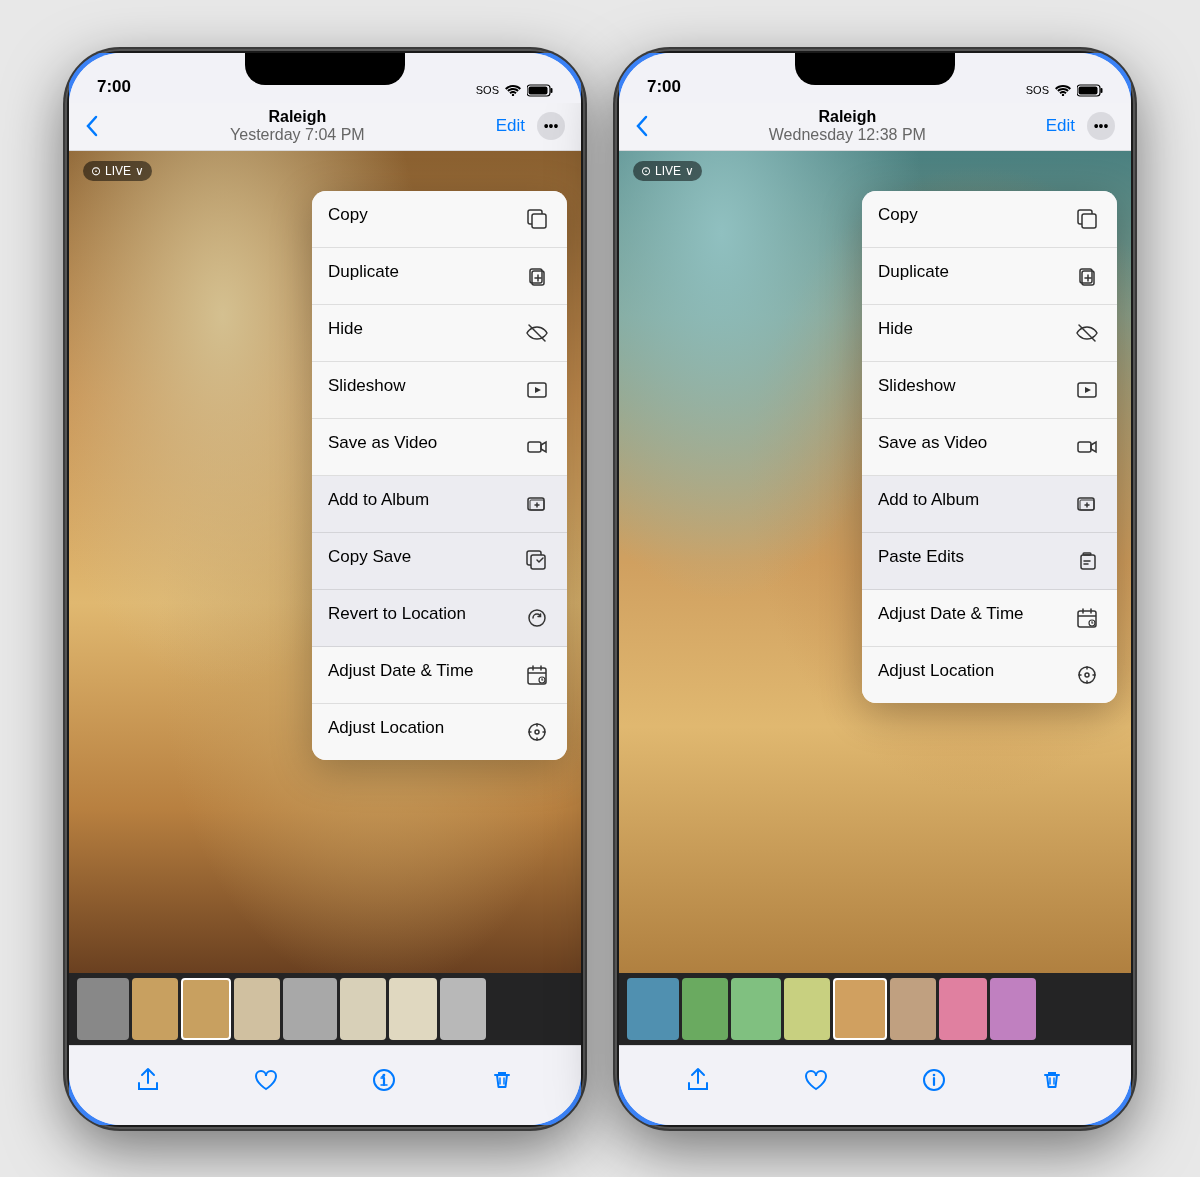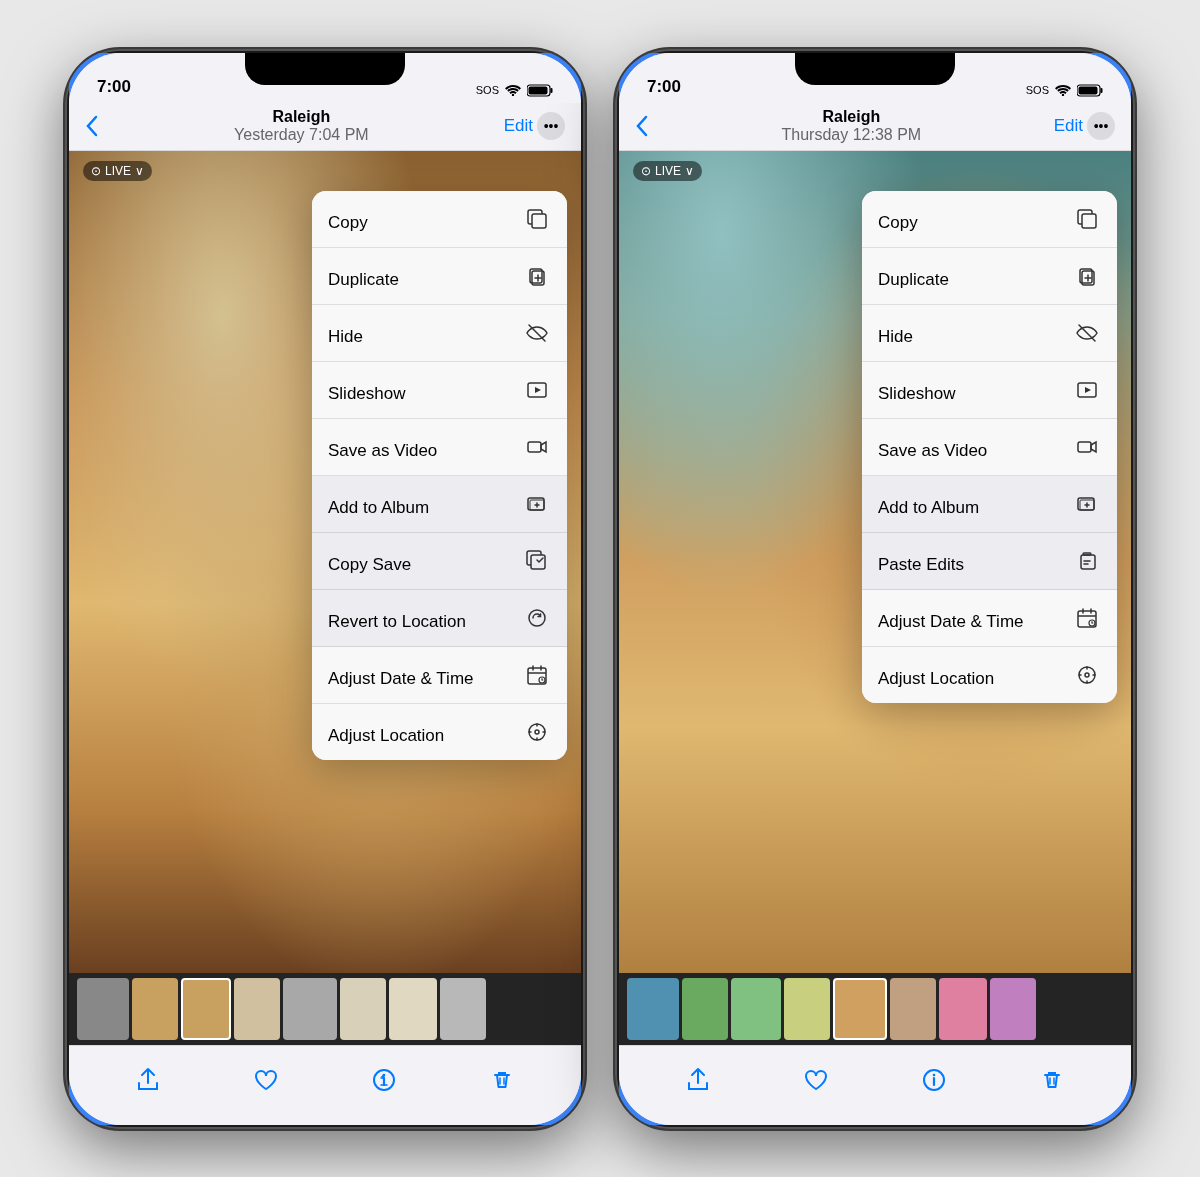--- a/index.html
+++ b/index.html
@@ -105,21 +105,21 @@
       font-weight: 600;
       color: #000;
     }
     .nav-subtitle {
       font-size: 16px;
       color: #666;
     }
     .nav-actions {
       display: flex;
       align-items: center;
-      gap: 4px;
+      gap: 12px;
     }
     .nav-edit {
       color: #007AFF;
       font-size: 17px;
       font-weight: 400;
     }
     .nav-more {
       width: 28px;
       height: 28px;
       border-radius: 50%;
@@ -177,21 +177,21 @@
       width: 255px;
       background: rgba(248,248,248,0.97);
       border-radius: 14px;
       box-shadow: 0 10px 40px rgba(0,0,0,0.25);
       overflow: hidden;
       z-index: 50;
       backdrop-filter: blur(20px);
     }
     .menu-item {
       display: flex;
-      align-items: flex-end;
+      align-items: flex-start;
       justify-content: space-between;
       padding: 14px 16px;
       border-bottom: 1px solid rgba(0,0,0,0.1);
       background: rgba(248,248,248,0.95);
     }
     .menu-item:last-child { border-bottom: none; }
     .menu-item-label {
       font-size: 17px;
       color: #000;
       font-weight: 400;
@@ -496,21 +496,21 @@
         </div>
 
         <div class="nav-bar">
           <div class="nav-back">
             <svg viewBox="0 0 14 22" fill="none">
               <path d="M11 2L3 11L11 20" stroke="#007AFF" stroke-width="2.5" stroke-linecap="round"></path>
             </svg>
           </div>
           <div class="nav-center">
             <div class="nav-title">Raleigh</div>
-            <div class="nav-subtitle">Thursday  12:38 PM</div>
+            <div class="nav-subtitle">Wednesday  12:38 PM</div>
           </div>
           <div class="nav-actions">
             <span class="nav-edit">Edit</span>
             <div class="nav-more">•••</div>
           </div>
         </div>
 
         <div class="photo-area">
           <div class="cat-right"></div>
           <div class="live-badge">

